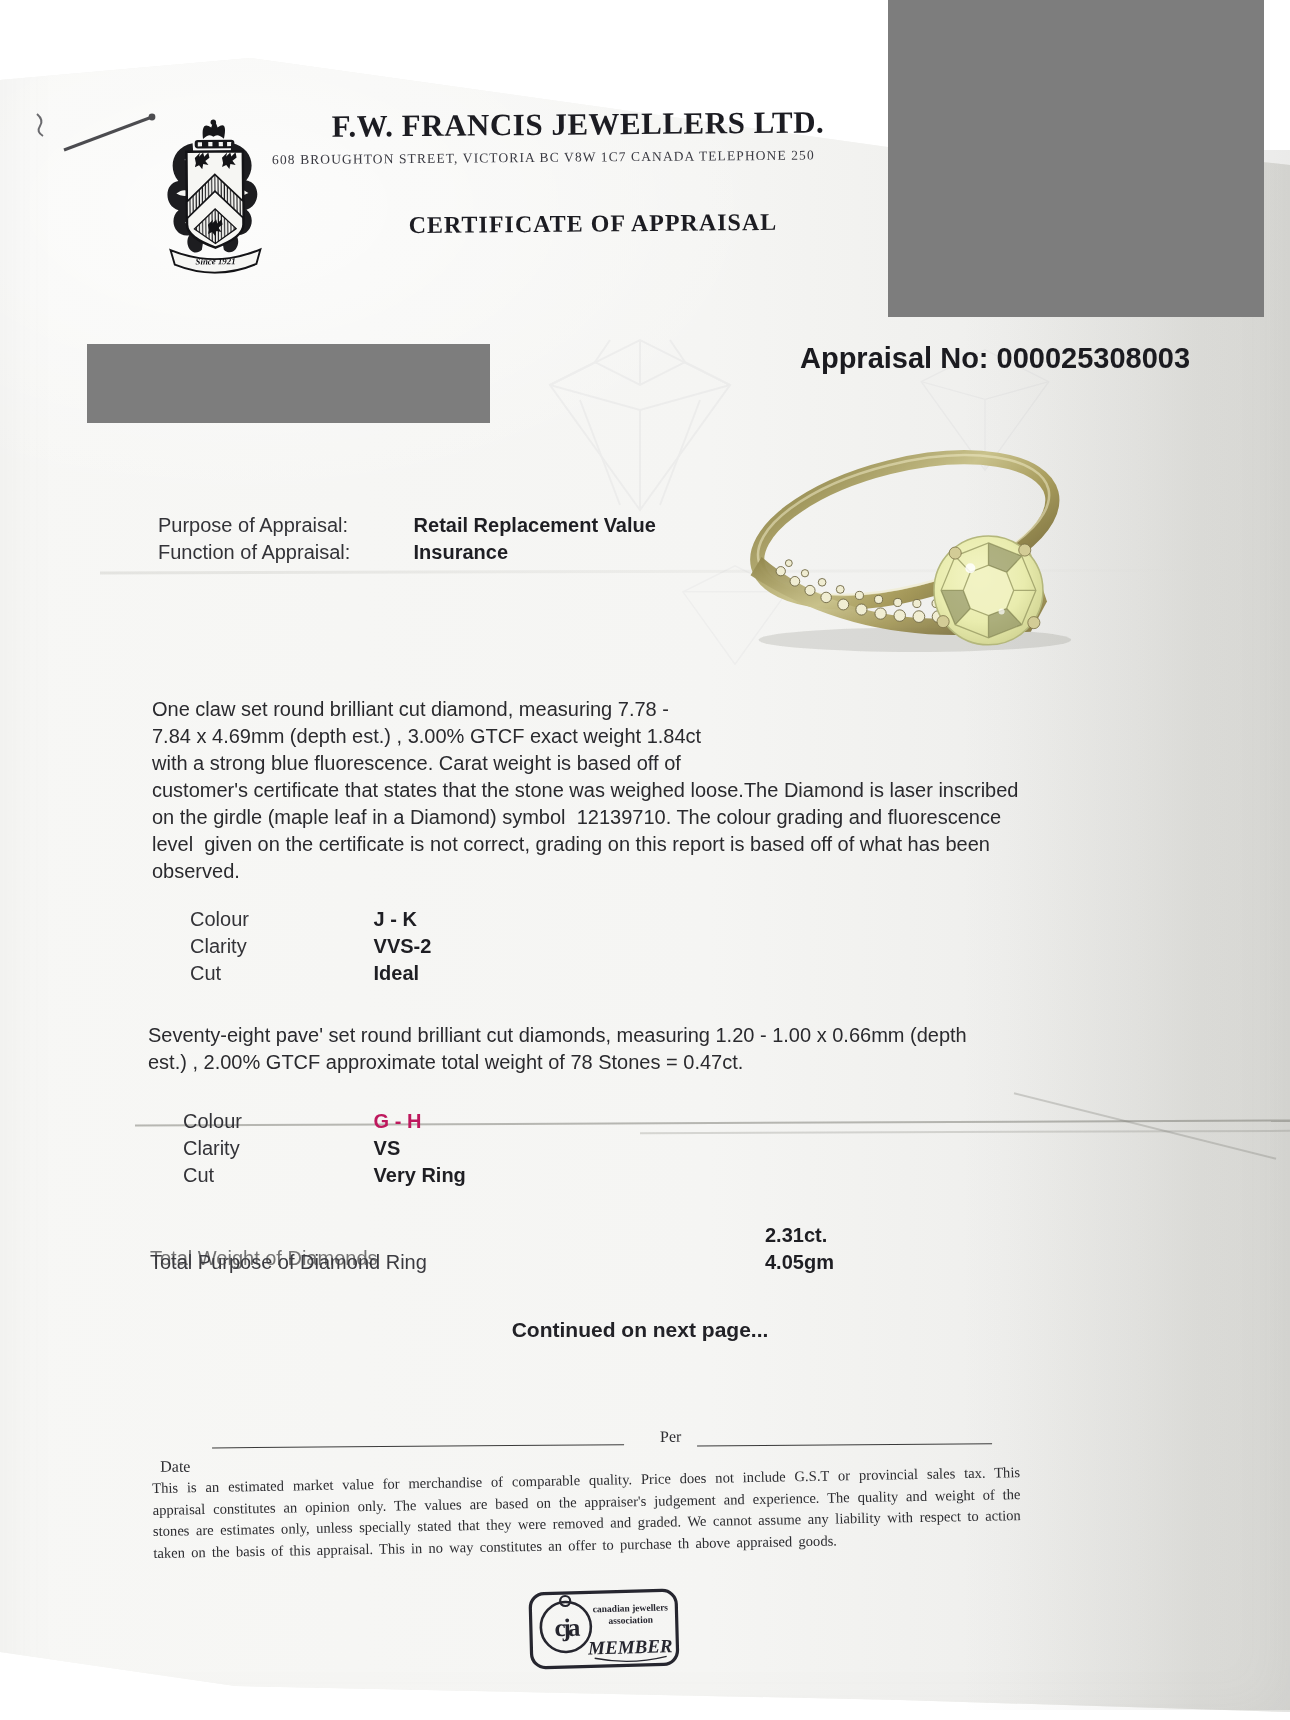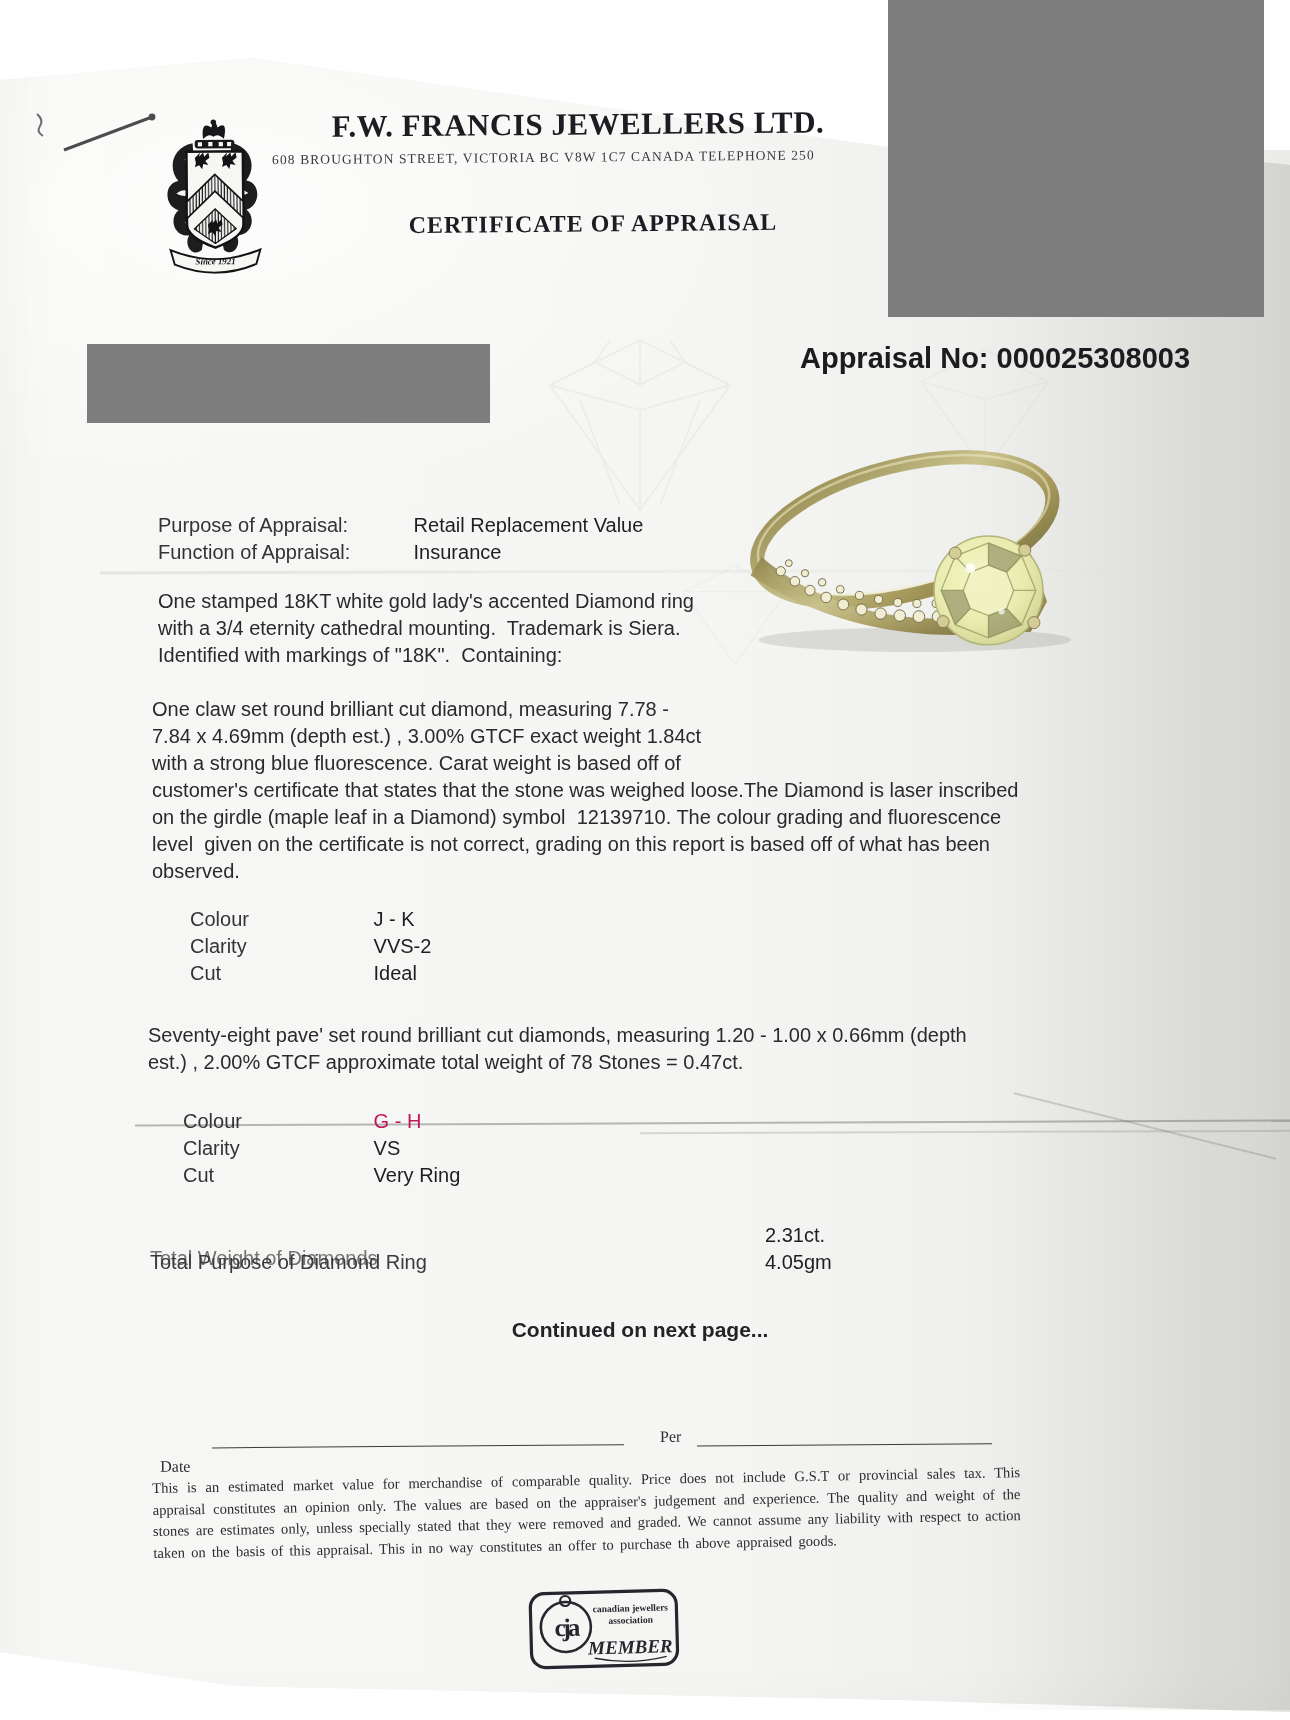--- a/index.html
+++ b/index.html
@@ -16,21 +16,21 @@
       #f5f5f3;
     clip-path:polygon(0 80px,250px 58px,895px 148px,1262px 162px,1290px 165px,
                       1290px 1712px,900px 1700px,235px 1686px,0 1652px);
     box-shadow:inset 0 0 60px rgba(120,120,110,.08);}
   .shade-right{right:0;top:150px;width:330px;height:1560px;pointer-events:none;
     background:linear-gradient(90deg,rgba(0,0,0,0) 0%,rgba(70,70,60,.05) 55%,rgba(70,70,60,.11) 100%);}
   .crease{pointer-events:none;}
   .redaction{background:#7d7d7d;}
   .bodytext{font-size:20px;line-height:27px;white-space:pre-wrap;color:#2a2a2e;}
   .lbl{display:inline-block;color:#333338;}
-  .val{font-weight:400;color:#1e1e23;padding-left:12px;}
+  .val{font-weight:700;color:#1e1e23;padding-left:12px;}
   .gradrow{font-size:20px;height:27px;}
   .sig-line{border-bottom:1.6px solid #3a3a3a;height:16px;}
   .disclaimer{font-family:"Liberation Serif",serif;font-size:14.6px;line-height:21.5px;
     color:#2d2d31;text-align:justify;word-spacing:2.5px;}
   text{font-family:"Liberation Serif",serif;}
 </style>
 </head>
 <body>
 
 <div id="page">
@@ -201,23 +201,20 @@
 
   <div class="abs gradrow" style="left:158px;top:514px;">
     <span class="lbl" style="width:238px;">Purpose of Appraisal:</span>
     <span class="val">Retail Replacement Value</span>
   </div>
   <div class="abs gradrow" style="left:158px;top:541px;">
     <span class="lbl" style="width:238px;">Function of Appraisal:</span>
     <span class="val">Insurance</span>
   </div>
 
-  <div class="abs bodytext" style="left:158px;top:588px;width:680px;">One stamped 18KT white gold lady's accented Diamond ring
-with a 3/4 eternity cathedral mounting.  Trademark is Siera.
-Identified with markings of "18K".  Containing:</div>
   <div class="abs bodytext" style="left:152px;top:696px;width:1060px;">One claw set round brilliant cut diamond, measuring 7.78 -
 7.84 x 4.69mm (depth est.) , 3.00% GTCF exact weight 1.84ct
 with a strong blue fluorescence. Carat weight is based off of
 customer's certificate that states that the stone was weighed loose.The Diamond is laser inscribed
 on the girdle (maple leaf in a Diamond) symbol  12139710. The colour grading and fluorescence
 level  given on the certificate is not correct, grading on this report is based off of what has been
 observed.</div>
 
   <div class="abs gradrow" style="left:190px;top:908px;">
     <span class="lbl" style="width:166px;">Colour</span>

